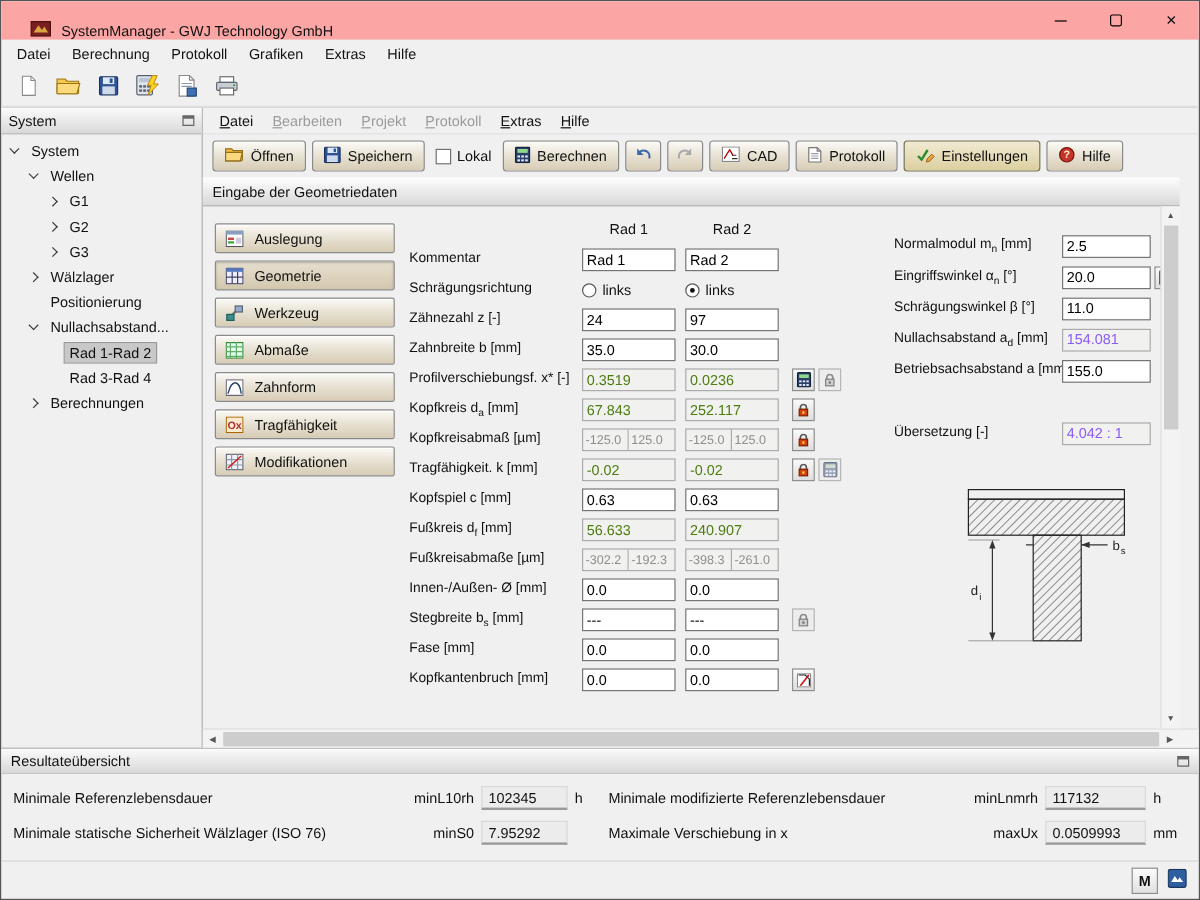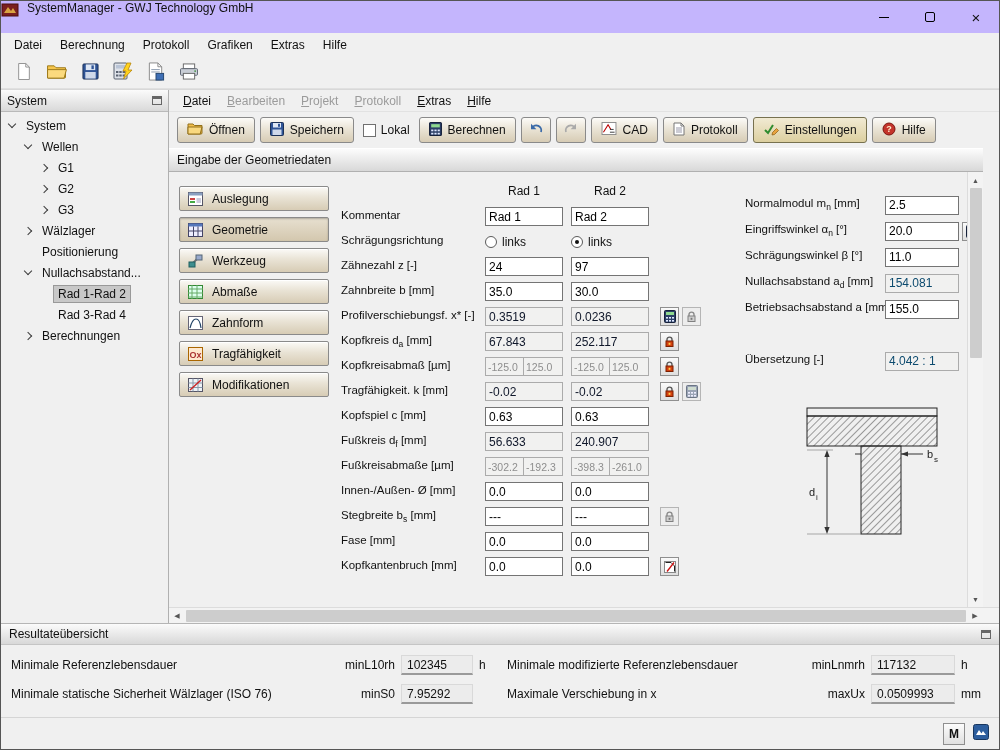--- a/index.html
+++ b/index.html
@@ -1,21 +1,21 @@
 <!DOCTYPE html>
 <html><head>
 <meta charset="utf-8">
 <style>
   *{margin:0;padding:0;box-sizing:border-box;}
   html,body{background:#9a9a9a;}
   body{font-family:"Liberation Sans",sans-serif;font-size:12px;color:#111;}
   .window{width:1000px;height:750px;background:#f0f0f0;border:1px solid #555;display:flex;flex-direction:column;overflow:hidden;position:relative;}
 
   
-  .titlebar{height:32px;background:#c4b5fd;display:flex;align-items:flex-start;padding-left:0;flex:none;}
+  .titlebar{height:32px;background:#fca5a5;display:flex;align-items:flex-end;padding-left:24px;flex:none;}
   .app-icon{width:18px;height:18px;margin-right:8px;flex:none;display:flex;}
   .win-controls{margin-left:auto;display:flex;height:100%;}
   .win-btn{width:46px;height:100%;display:flex;align-items:center;justify-content:center;}
   .glyph-min{width:10px;height:1px;background:#000;display:block;}
   .glyph-max{width:10px;height:10px;border:1px solid #000;border-radius:2px;display:block;}
   .glyph-close{font-size:15px;line-height:1;}
 
   
   .menubar{height:24px;display:flex;align-items:stretch;padding-left:4px;flex:none;}
   .menu-item{padding:4px 9px;display:flex;align-items:center;}
@@ -64,36 +64,36 @@
 
   
   .formarea{position:absolute;left:172px;top:6px;width:402px;}
   .fheader{display:flex;height:26px;align-items:center;font-size:12px;}
   .fheader .fspacer{width:144px;flex:none;}
   .fheader .fcol{width:78px;text-align:center;margin-right:8px;flex:none;}
   .frow{display:flex;height:25px;align-items:center;}
   .flabel{width:144px;flex:none;font-size:11.5px;white-space:nowrap;overflow:hidden;}
   .fsub{font-size:8.5px;}
   .fin{width:78px;height:19px;margin-right:8px;flex:none;border:1px solid #747474;background:#fff;padding:0 3px;font:12px "Liberation Sans",sans-serif;color:#000;}
-  .fin.ro{background:#f1f1f0;border-color:#ababab;color:#0f172a;}
+  .fin.ro{background:#f1f1f0;border-color:#ababab;color:#4d7c0f;}
   .fsplit{width:78px;height:19px;margin-right:8px;flex:none;display:flex;}
   .fin2{width:39px;height:19px;border:1px solid #ababab;background:#f1f1f0;color:#8e8e8e;padding:0 2px;font:10.5px "Liberation Sans",sans-serif;}
   .fin2+.fin2{border-left:none;}
   .fradio{width:78px;margin-right:8px;display:flex;align-items:center;gap:5px;flex:none;}
   .radio{width:12px;height:12px;border:1px solid #5a5a5a;border-radius:50%;background:#fff;position:relative;flex:none;}
   .radio.checked::after{content:"";position:absolute;left:3px;top:3px;width:4px;height:4px;background:#111;border-radius:50%;}
   .icon-btn{width:19px;height:19px;flex:none;display:flex;align-items:center;justify-content:center;border:1px solid #8f8f8f;background:linear-gradient(#fafafa,#dedede);margin-left:3px;}
   .icon-btn.flat{border-color:#b5b5b5;background:#ededed;}
 
   
   .rightcol{position:absolute;left:576px;top:20px;width:240px;}
   .rrow{display:flex;align-items:center;height:26px;}
   .rlabel{width:140px;flex:none;font-size:11.5px;white-space:nowrap;overflow:hidden;}
   .rin{width:74px;height:19px;flex:none;border:1px solid #747474;background:#fff;padding:0 3px;font:12px "Liberation Sans",sans-serif;}
-  .rin.ro{background:#f1f1f0;border-color:#ababab;color:#0c4a6e;}
+  .rin.ro{background:#f1f1f0;border-color:#ababab;color:#8b5cf6;}
   .rrow.gap{margin-top:26px;}
   .drawing{margin:24px 0 0 24px;}
 
   
   .vscroll{position:absolute;right:0;top:0;bottom:0;width:16px;background:#f3f3f3;border-left:1px solid #dcdcdc;display:flex;flex-direction:column;align-items:center;}
   .scroll-arrow{height:16px;width:16px;display:flex;align-items:center;justify-content:center;font-size:7px;color:#555;flex:none;}
   .vthumb{width:12px;height:170px;background:#cdcdcd;border-radius:1px;}
   .vfill{flex:1;}
   .hscroll{height:16px;flex:none;background:#f3f3f3;border-top:1px solid #dcdcdc;display:flex;align-items:center;}
   .hthumb{height:12px;margin:0 1px;background:#cdcdcd;flex:1;border-radius:1px;}

